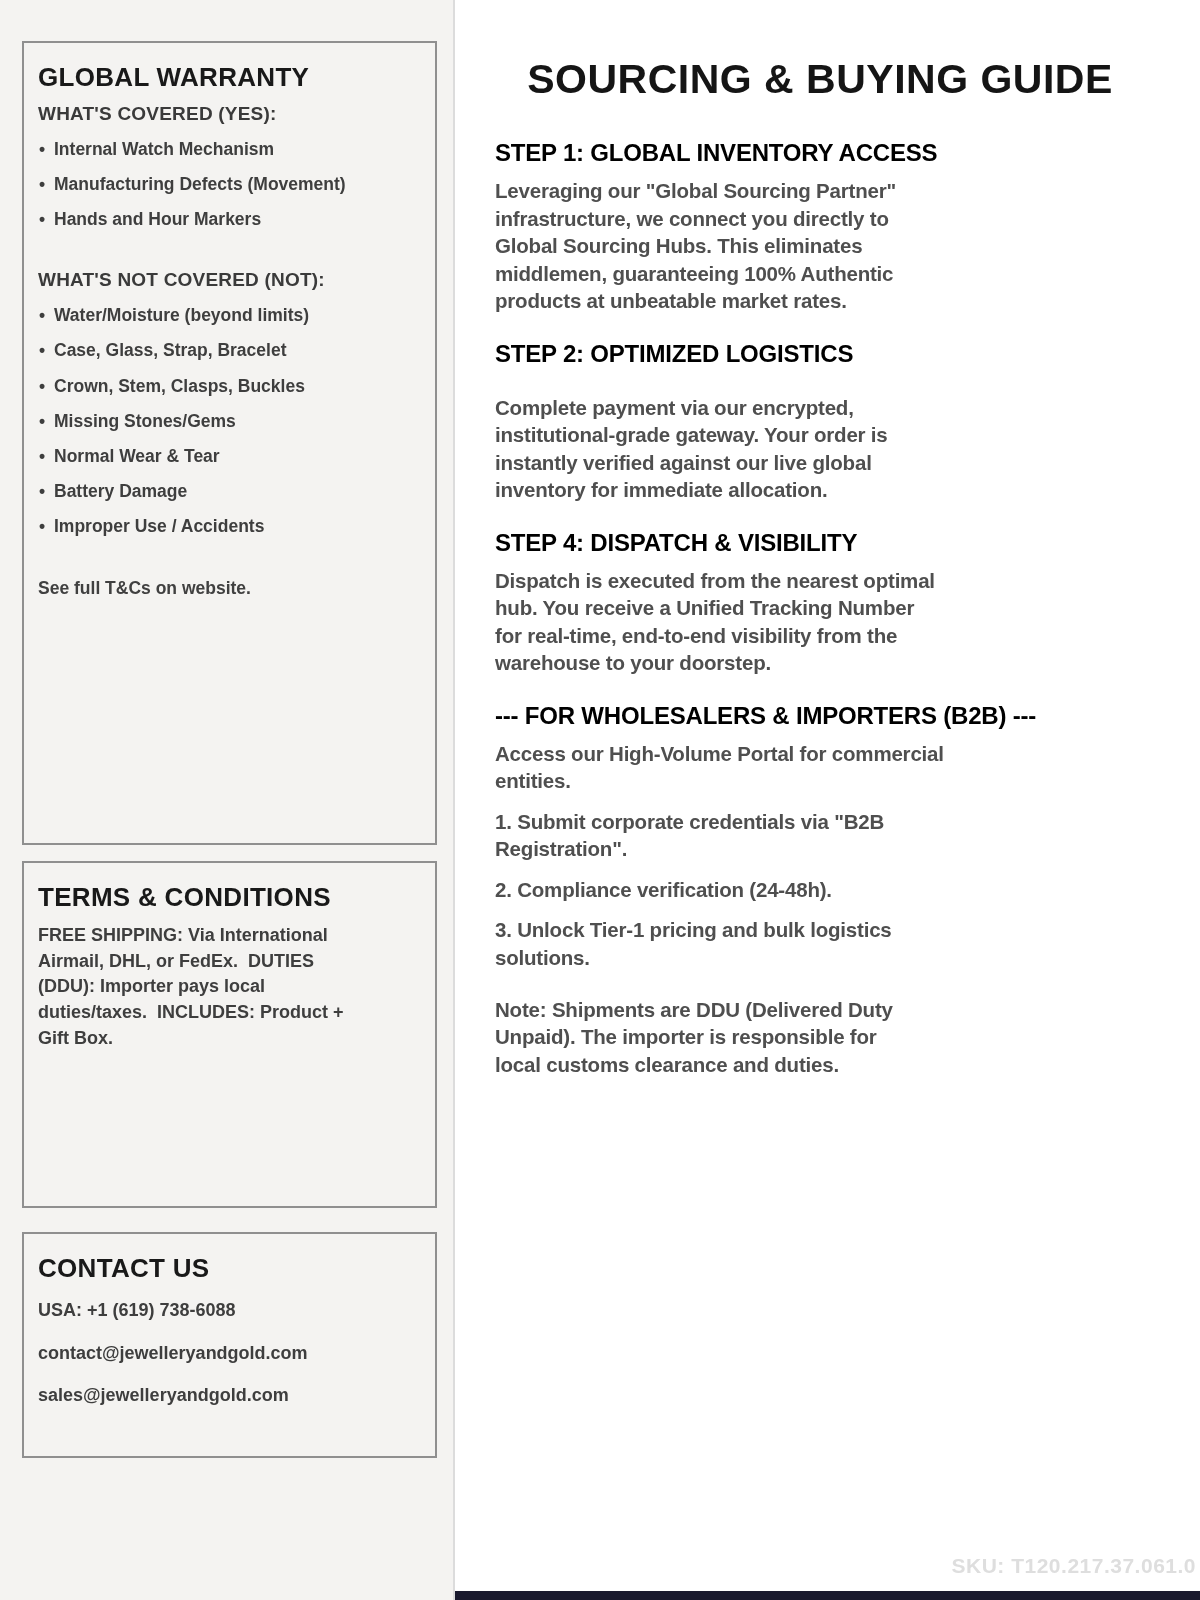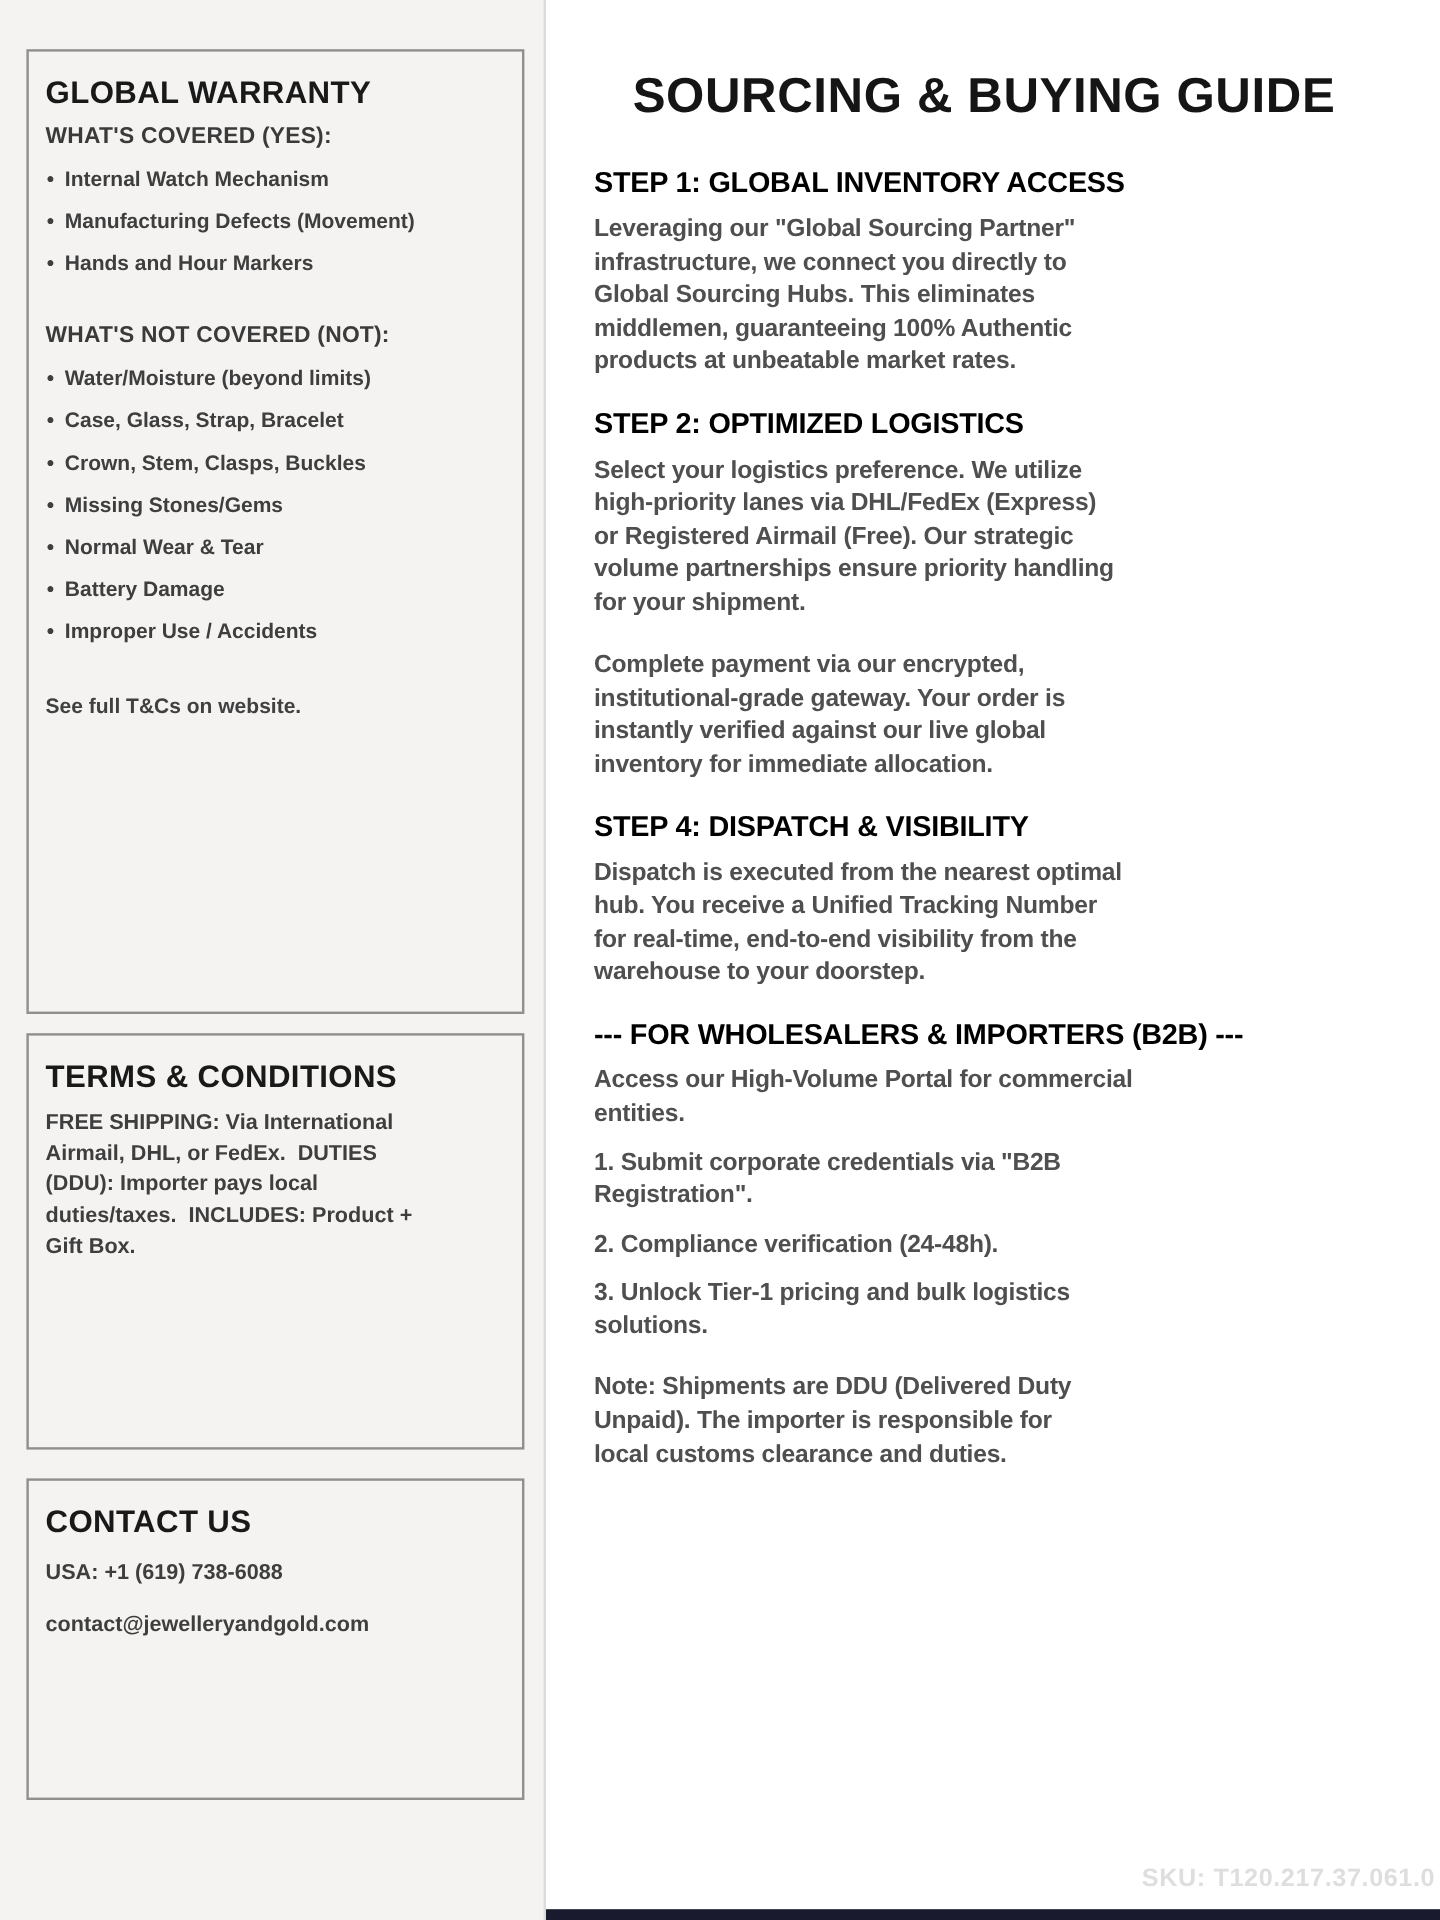--- a/index.html
+++ b/index.html
@@ -12,21 +12,21 @@
   .sidebar{
     position:absolute;left:0;top:0;bottom:0;width:453px;
     background:#f4f3f1;border-right:2px solid #dcdcdc;
   }
   .panel{
     position:absolute;left:22px;width:415px;box-sizing:border-box;
     border:2px solid #8f8f8f;padding:20px 14px 0 14px;background:transparent;
   }
   .panel-warranty{top:41px;height:804px;}
   .panel-terms{top:861px;height:347px;}
-  .panel-contact{top:1232px;height:268px;}
+  .panel-contact{top:1232px;height:226px;}
   .panel h2{
     margin:0 0 10px 0;font-size:26px;font-weight:800;color:#191919;
     letter-spacing:0.3px;line-height:1.15;
   }
   .panel h3{
     margin:8px 0 14px 0;font-size:19px;font-weight:700;color:#3a3a3a;
     letter-spacing:0.2px;
   }
   .panel h3.second{margin-top:40px;}
   ul.blist{list-style:none;margin:0;padding:0;}
@@ -106,43 +106,39 @@
 Airmail, DHL, or FedEx.&nbsp; DUTIES
 (DDU): Importer pays local
 duties/taxes.&nbsp; INCLUDES: Product +
 Gift Box.</p>
     </section>
 
     <section class="panel panel-contact">
       <h2>CONTACT US</h2>
       <p>USA: +1 (619) 738-6088</p>
       <p>contact@jewelleryandgold.com</p>
+      <p>sales@jewelleryandgold.com</p>
     </section>
 
   </aside>
 
   <main class="main">
     <h1>SOURCING &amp; BUYING GUIDE</h1>
 
     <section class="section">
       <h2>STEP 1: GLOBAL INVENTORY ACCESS</h2>
       <p>Leveraging our "Global Sourcing Partner"
 infrastructure, we connect you directly to
 Global Sourcing Hubs. This eliminates
 middlemen, guaranteeing 100% Authentic
 products at unbeatable market rates.</p>
     </section>
 
     <section class="section">
       <h2>STEP 2: OPTIMIZED LOGISTICS</h2>
-      <p>Select your logistics preference. We utilize
-high-priority lanes via DHL/FedEx (Express)
-or Registered Airmail (Free). Our strategic
-volume partnerships ensure priority handling
-for your shipment.</p>
     </section>
 
     <section class="section">
       <p>Complete payment via our encrypted,
 institutional-grade gateway. Your order is
 instantly verified against our live global
 inventory for immediate allocation.</p>
     </section>
 
     <section class="section">

